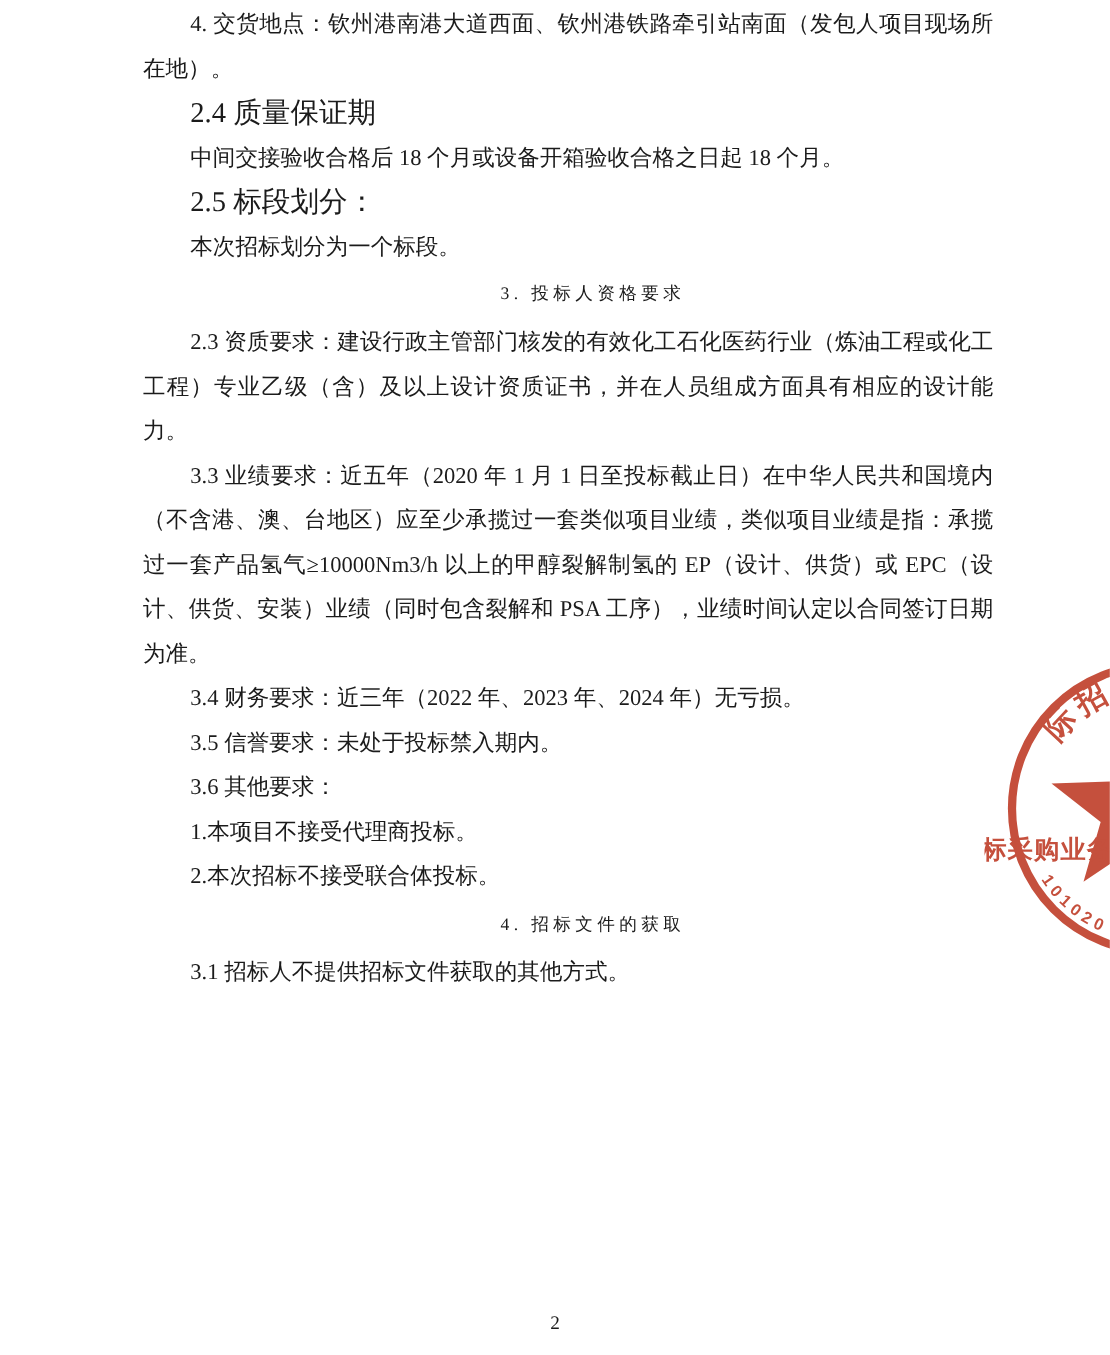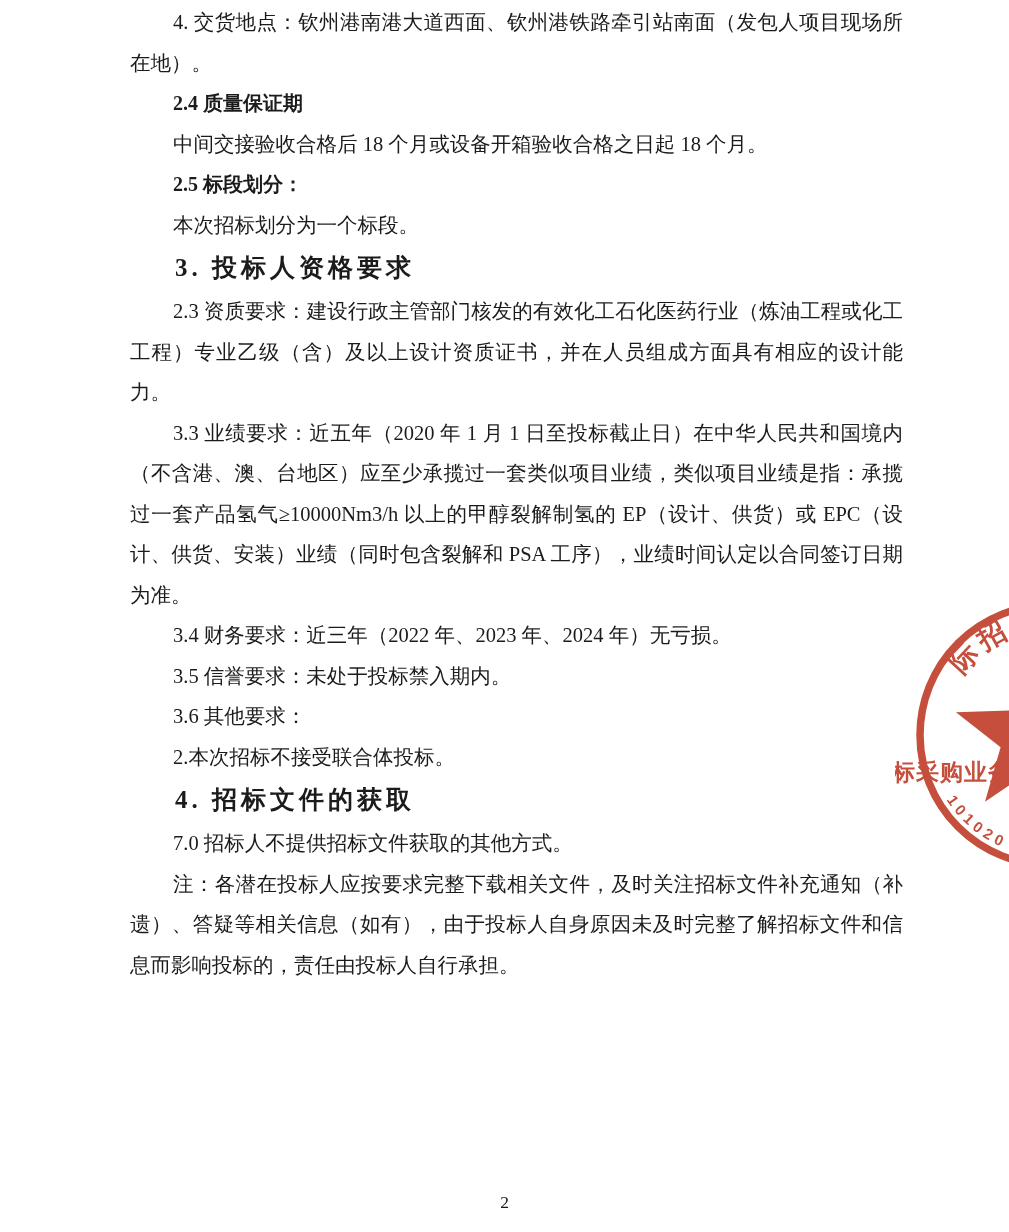--- a/index.html
+++ b/index.html
@@ -25,32 +25,33 @@
   p.body{
     margin:0;
     font-size:20.5px;
     line-height:40.5px;
     text-align:justify;
     text-indent:43px;
     font-weight:400;
   }
   p.sub{
     margin:0;
-    font-size:20px;
+    font-size:26px;
     line-height:40.5px;
     text-indent:43px;
-    font-weight:700;
+    font-weight:400;
   }
   h2.sec{
     margin:0;
-    font-size:25px;
+    font-size:16px;
     line-height:46px;
     padding-left:45px;
-    font-weight:700;
+    font-weight:400;
     letter-spacing:4px;
+    text-align:center;
   }
   .footer{
     position:absolute;
     left:0;
     right:0;
     top:1192px;
     text-align:center;
     font-size:17.5px;
     color:var(--text-color);
   }
@@ -80,24 +81,24 @@
     <p class="sub">2.4 质量保证期</p>
     <p class="body">中间交接验收合格后 18 个月或设备开箱验收合格之日起 18 个月。</p>
     <p class="sub">2.5 标段划分：</p>
     <p class="body">本次招标划分为一个标段。</p>
     <h2 class="sec">3. 投标人资格要求</h2>
     <p class="body">2.3 资质要求：建设行政主管部门核发的有效化工石化医药行业（炼油工程或化工工程）专业乙级（含）及以上设计资质证书，并在人员组成方面具有相应的设计能力。</p>
     <p class="body">3.3 业绩要求：近五年（2020 年 1 月 1 日至投标截止日）在中华人民共和国境内（不含港、澳、台地区）应至少承揽过一套类似项目业绩，类似项目业绩是指：承揽过一套产品氢气≥10000Nm3/h 以上的甲醇裂解制氢的 EP（设计、供货）或 EPC（设计、供货、安装）业绩（同时包含裂解和 PSA 工序），业绩时间认定以合同签订日期为准。</p>
     <p class="body">3.4 财务要求：近三年（2022 年、2023 年、2024 年）无亏损。</p>
     <p class="body">3.5 信誉要求：未处于投标禁入期内。</p>
     <p class="body">3.6 其他要求：</p>
+    <p class="body">1.本项目不接受代理商投标。</p>
     <p class="body">2.本次招标不接受联合体投标。</p>
     <h2 class="sec">4. 招标文件的获取</h2>
-    <p class="body">7.0 招标人不提供招标文件获取的其他方式。</p>
-    <p class="body">注：各潜在投标人应按要求完整下载相关文件，及时关注招标文件补充通知（补遗）、答疑等相关信息（如有），由于投标人自身原因未及时完整了解招标文件和信息而影响投标的，责任由投标人自行承担。</p>
+    <p class="body">3.1 招标人不提供招标文件获取的其他方式。</p>
   </div>
 
   <svg class="seal" viewBox="0 0 334 334" xmlns="http://www.w3.org/2000/svg">
     <defs>
       <path id="arcPath" d="M 49,155 A 106,106 0 1 1 261,155"></path>
       <path id="numPath" d="M 33,155 A 122,122 0 0 0 277,155"></path>
     </defs>
     <circle class="ring" cx="155" cy="155" r="130"></circle>
     <path class="star" d="M137,77 L156.4,130.3 L213.1,132.3 L168.4,167.2 L184,221.7 L137,190 L90,221.7 L105.6,167.2 L60.9,132.3 L117.6,130.3 Z"></path>
     <text class="arc-text">

